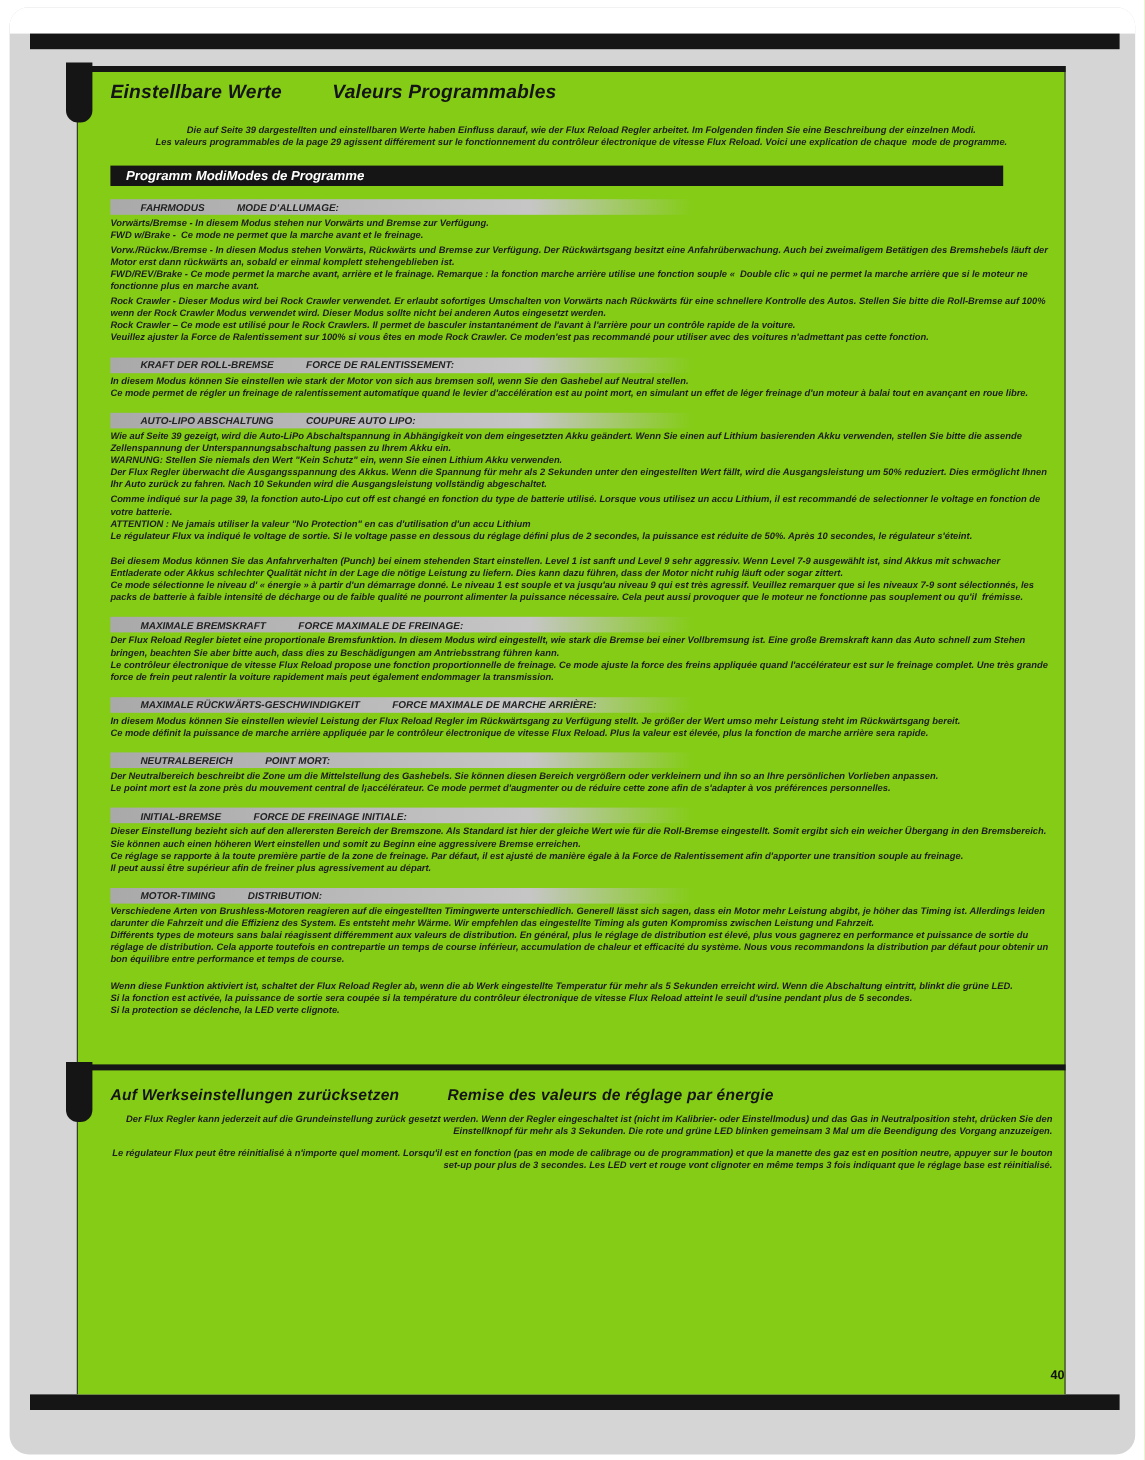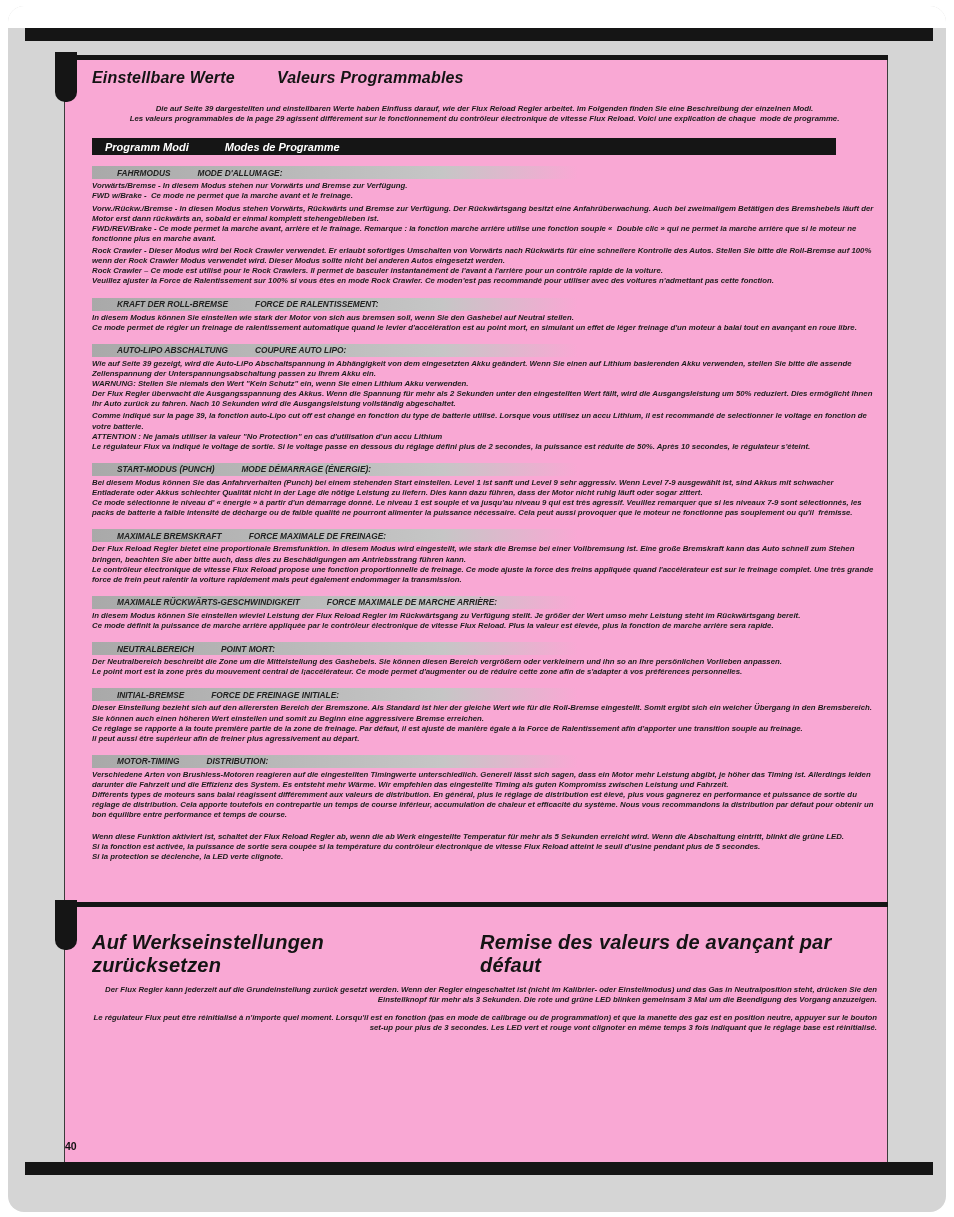--- a/index.html
+++ b/index.html
@@ -8,21 +8,21 @@
     font-family:"Liberation Sans", sans-serif;color:#1a1a1a;overflow:hidden;
   }
   .card{
     position:absolute;left:8px;top:6px;width:938px;height:1206px;
     background:#d5d5d5;border-radius:16px;overflow:hidden;
   }
   .card-top-white{position:absolute;top:0;left:0;right:0;height:22px;background:#ffffff;}
   .top-bar{position:absolute;top:22px;left:17px;width:908px;height:13px;background:#151515;}
   .bottom-bar{position:absolute;top:1156px;left:17px;width:908px;height:13px;background:#151515;}
   .sheet{
-    position:absolute;left:56px;top:49px;width:824px;height:1107px;background:#f9a8d4;
+    position:absolute;left:56px;top:49px;width:824px;height:1107px;background:#84cc16;
     border-left:1px solid #3c3c3c;border-right:1px solid #3c3c3c;box-sizing:border-box;
     overflow:visible;
   }
   .rule{position:absolute;left:-1px;right:-1px;top:0;height:5px;background:#151515;}
   .tab{
     position:absolute;left:-10px;width:22px;height:50px;background:#151515;
     border-radius:0 0 10px 10px;
   }
   .tab-1{top:-3px;}
   .content{position:relative;padding:0 10px 0 27px;}
@@ -30,42 +30,42 @@
     margin-top:14px;display:flex;gap:42px;
     font-size:16px;font-weight:bold;font-style:italic;letter-spacing:.2px;color:#141414;
   }
   .intro{margin-top:17px;text-align:center;}
   .body-text{
     font-size:7.8px;font-weight:bold;font-style:italic;line-height:1.3;
     white-space:pre-wrap;color:#1c1c1c;
   }
   .prog-bar{
     margin-top:14px;width:744px;height:17px;background:#151515;color:#ffffff;
-    display:flex;align-items:center;gap:36px;padding-left:13px;box-sizing:border-box;
+    display:flex;align-items:center;padding-left:13px;box-sizing:border-box;
     font-size:11px;font-weight:bold;font-style:italic;white-space:nowrap;
   }
   .subsec{margin-top:11px;}
   .subhead{
     width:486px;height:13px;box-sizing:border-box;padding-left:25px;
     background:linear-gradient(to right,#a9a9a9,#c6c6c6 72%,rgba(198,198,198,0));
     display:flex;align-items:center;gap:27px;white-space:nowrap;
     font-size:8.3px;font-weight:bold;font-style:italic;color:#222222;
   }
   .para{margin-top:2px;}
   .section2{position:relative;margin-top:40px;}
   .section2 .rule{top:0;}
   .tab-2{top:-2px;}
   .section2-inner{position:relative;padding:8px 10px 0 27px;}
   .section2-title{
-    display:flex;gap:40px;font-size:20px;font-weight:bold;font-style:italic;
-    letter-spacing:.2px;color:#141414;margin-top:21px;align-items:center;
+    display:flex;gap:40px;font-size:13px;font-weight:bold;font-style:italic;
+    letter-spacing:.2px;color:#141414;margin-top:10px;align-items:center;
   }
   .section2 .para{margin-top:8px;text-align:right;}
   .page-number{
-    position:absolute;left:0;right:0;bottom:10px;text-align:left;
+    position:absolute;left:0;right:0;bottom:10px;text-align:right;
     font-size:10.5px;font-weight:bold;color:#111111;
   }
 </style>
 </head>
 <body>
 
 <div class="card">
   <div class="card-top-white"></div>
   <div class="top-bar"></div>
   <div class="bottom-bar"></div>
@@ -118,24 +118,20 @@
               <span>COUPURE AUTO LIPO:</span>
             </div>
             <div class="para body-text">Wie auf Seite 39 gezeigt, wird die Auto-LiPo Abschaltspannung in Abhängigkeit von dem eingesetzten Akku geändert. Wenn Sie einen auf Lithium basierenden Akku verwenden, stellen Sie bitte die assende Zellenspannung der Unterspannungsabschaltung passen zu Ihrem Akku ein.
 WARNUNG: Stellen Sie niemals den Wert "Kein Schutz" ein, wenn Sie einen Lithium Akku verwenden.
 Der Flux Regler überwacht die Ausgangsspannung des Akkus. Wenn die Spannung für mehr als 2 Sekunden unter den eingestellten Wert fällt, wird die Ausgangsleistung um 50% reduziert. Dies ermöglicht Ihnen Ihr Auto zurück zu fahren. Nach 10 Sekunden wird die Ausgangsleistung vollständig abgeschaltet.</div>
             <div class="para body-text">Comme indiqué sur la page 39, la fonction auto-Lipo cut off est changé en fonction du type de batterie utilisé. Lorsque vous utilisez un accu Lithium, il est recommandé de selectionner le voltage en fonction de votre batterie.
 ATTENTION : Ne jamais utiliser la valeur "No Protection" en cas d'utilisation d'un accu Lithium
 Le régulateur Flux va indiqué le voltage de sortie. Si le voltage passe en dessous du réglage défini plus de 2 secondes, la puissance est réduite de 50%. Après 10 secondes, le régulateur s'éteint.</div>
           </div>
           <div class="subsec">
-            <div class="subhead">
-              <span>START-MODUS (PUNCH)</span>
-              <span>MODE DÉMARRAGE (ÉNERGIE):</span>
-            </div>
             <div class="para body-text">Bei diesem Modus können Sie das Anfahrverhalten (Punch) bei einem stehenden Start einstellen. Level 1 ist sanft und Level 9 sehr aggressiv. Wenn Level 7-9 ausgewählt ist, sind Akkus mit schwacher Entladerate oder Akkus schlechter Qualität nicht in der Lage die nötige Leistung zu liefern. Dies kann dazu führen, dass der Motor nicht ruhig läuft oder sogar zittert.
 Ce mode sélectionne le niveau d' « énergie » à partir d'un démarrage donné. Le niveau 1 est souple et va jusqu'au niveau 9 qui est très agressif. Veuillez remarquer que si les niveaux 7-9 sont sélectionnés, les packs de batterie à faible intensité de décharge ou de faible qualité ne pourront alimenter la puissance nécessaire. Cela peut aussi provoquer que le moteur ne fonctionne pas souplement ou qu'il  frémisse.</div>
           </div>
           <div class="subsec">
             <div class="subhead">
               <span>MAXIMALE BREMSKRAFT</span>
               <span>FORCE MAXIMALE DE FREINAGE:</span>
             </div>
             <div class="para body-text">Der Flux Reload Regler bietet eine proportionale Bremsfunktion. In diesem Modus wird eingestellt, wie stark die Bremse bei einer Vollbremsung ist. Eine große Bremskraft kann das Auto schnell zum Stehen bringen, beachten Sie aber bitte auch, dass dies zu Beschädigungen am Antriebsstrang führen kann.
 Le contrôleur électronique de vitesse Flux Reload propose une fonction proportionnelle de freinage. Ce mode ajuste la force des freins appliquée quand l'accélérateur est sur le freinage complet. Une très grande force de frein peut ralentir la voiture rapidement mais peut également endommager la transmission.</div>
@@ -180,21 +176,21 @@
           </div>
         </div>
     </div>
 
     <div class="section2">
       <div class="rule"></div>
       <div class="tab tab-2"></div>
       <div class="section2-inner">
         <div class="section2-title">
           <span>Auf Werkseinstellungen zurücksetzen</span>
-          <span>Remise des valeurs de avançant par défaut</span>
+          <span>Remise des valeurs de réglage par énergie</span>
         </div>
         <div class="para body-text">Der Flux Regler kann jederzeit auf die Grundeinstellung zurück gesetzt werden. Wenn der Regler eingeschaltet ist (nicht im Kalibrier- oder Einstellmodus) und das Gas in Neutralposition steht, drücken Sie den Einstellknopf für mehr als 3 Sekunden. Die rote und grüne LED blinken gemeinsam 3 Mal um die Beendigung des Vorgang anzuzeigen.</div>
         <div class="para body-text">Le régulateur Flux peut être réinitialisé à n'importe quel moment. Lorsqu'il est en fonction (pas en mode de calibrage ou de programmation) et que la manette des gaz est en position neutre, appuyer sur le bouton set-up pour plus de 3 secondes. Les LED vert et rouge vont clignoter en même temps 3 fois indiquant que le réglage base est réinitialisé.</div>
       </div>
     </div>
 
     <div class="page-number">40</div>
   </div>
 </div>
 

